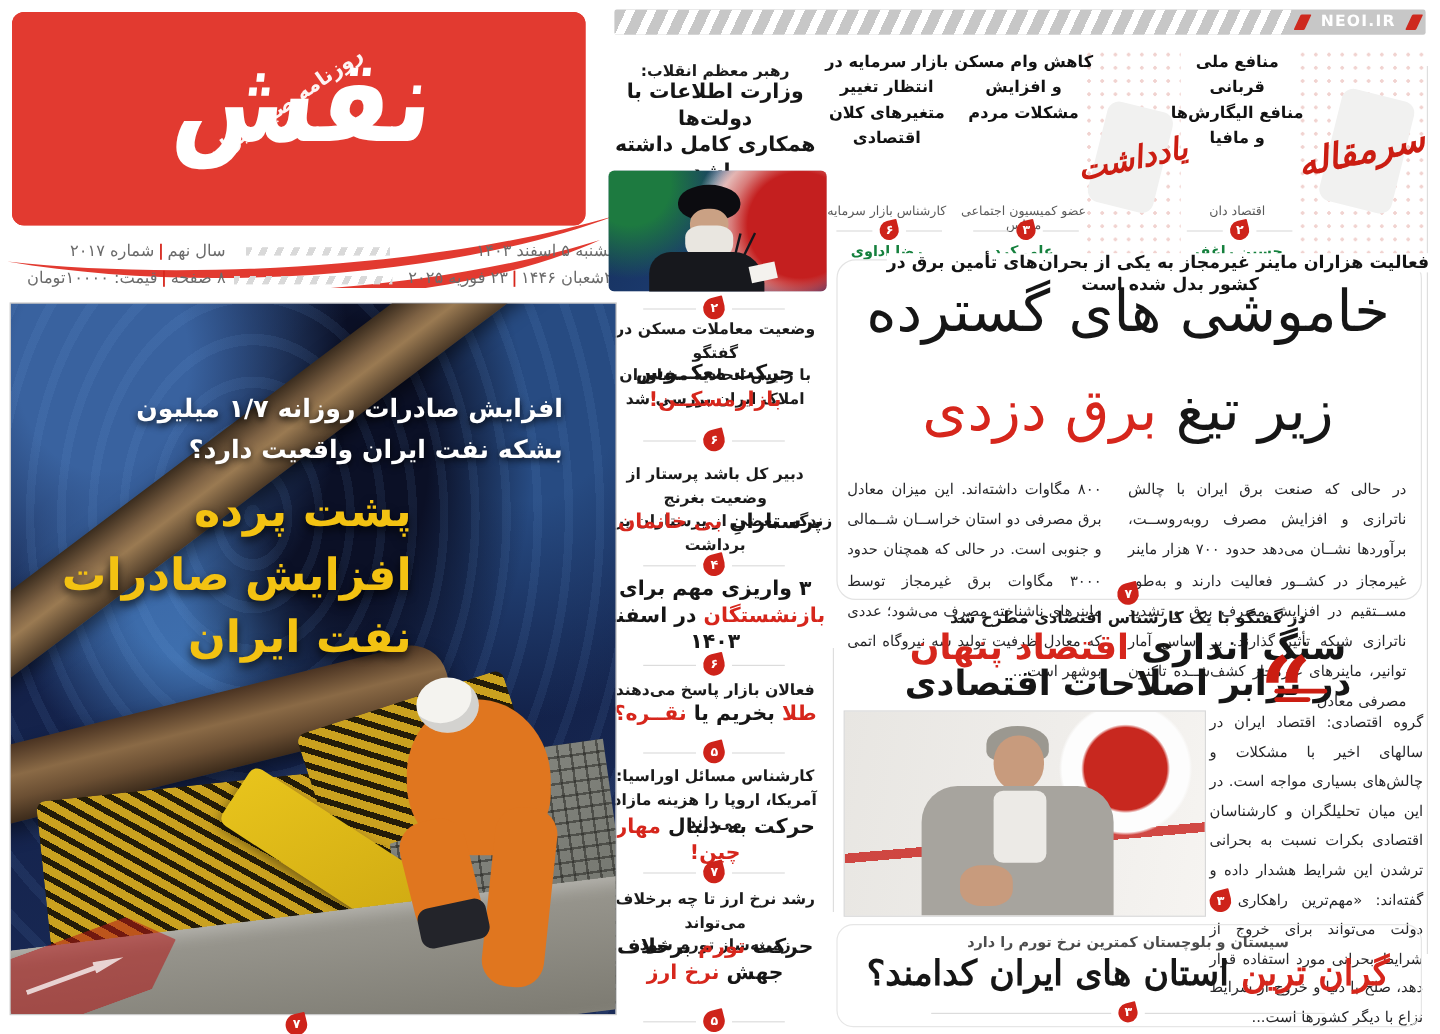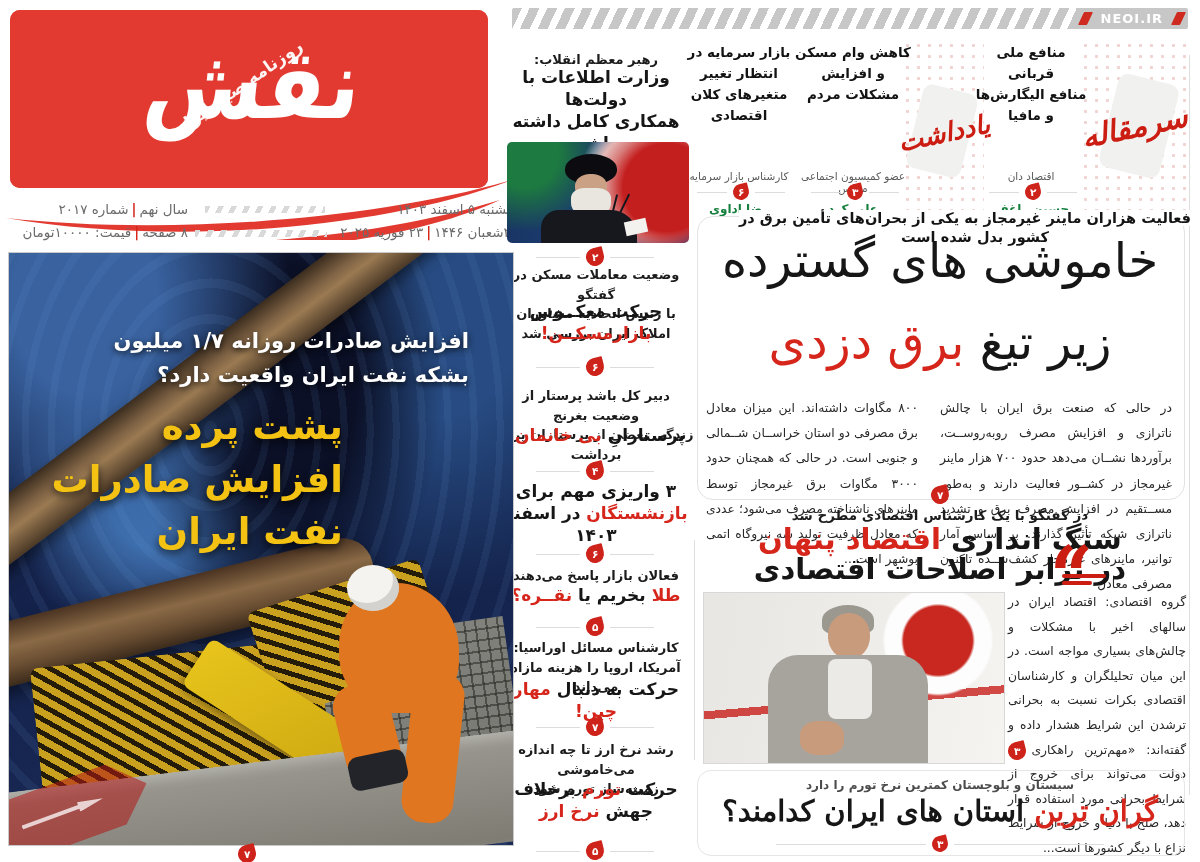--- a/index.html
+++ b/index.html
@@ -261,21 +261,21 @@
   </div>
   <div class="abs sep-rule" style="left:520px;top:718px;width:150px;">
     <i></i>
       <span class="drop">
         <b>۷</b>
       </span>
       <i></i>
   </div>
 
   <div class="abs kick c" style="left:498px;top:740px;width:196px;">
-    <div>رشد نرخ ارز تا چه اندازه می‌خاموشی</div>
+    <div>رشد نرخ ارز تا چه برخلاف می‌تواند</div>
     <div>زمینه‌ساز تورم شود</div>
   </div>
   <div class="abs mhl c" style="left:498px;top:778px;width:196px;">
     <div><span class="blk">حرکت</span>
          <span class="red">تورم</span>
          <span class="blk">برخلاف</span></div>
     <div><span class="blk">جهش</span>
          <span class="red">نرخ ارز</span></div>
   </div>
   <div class="abs sep-rule" style="left:520px;top:842px;width:150px;">

